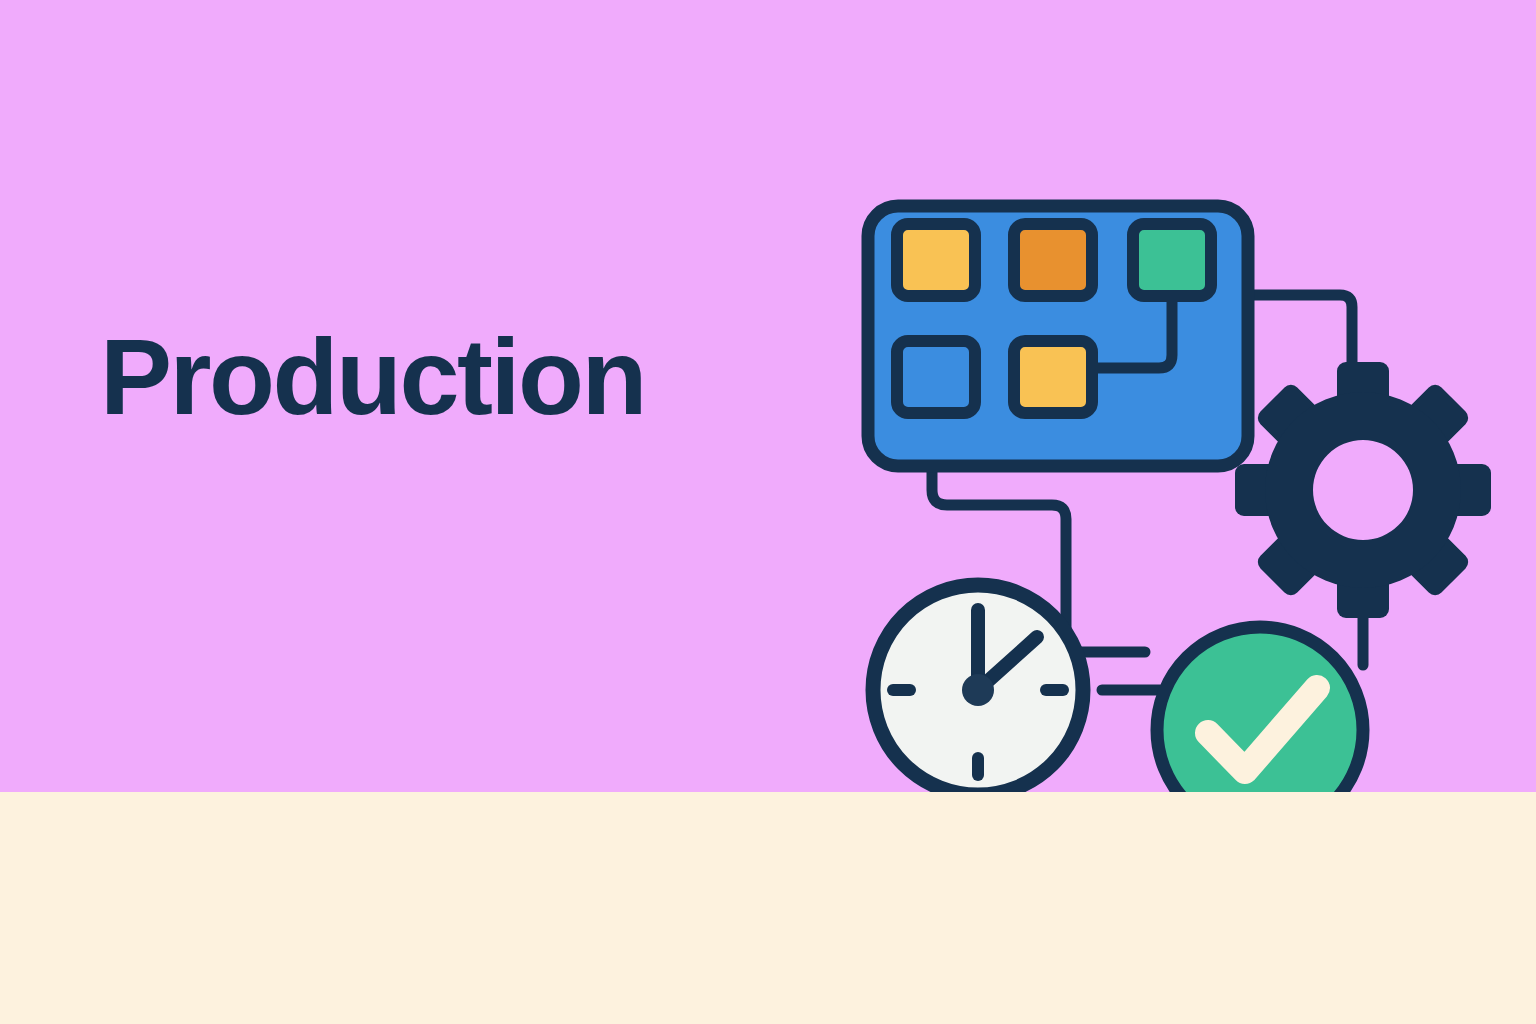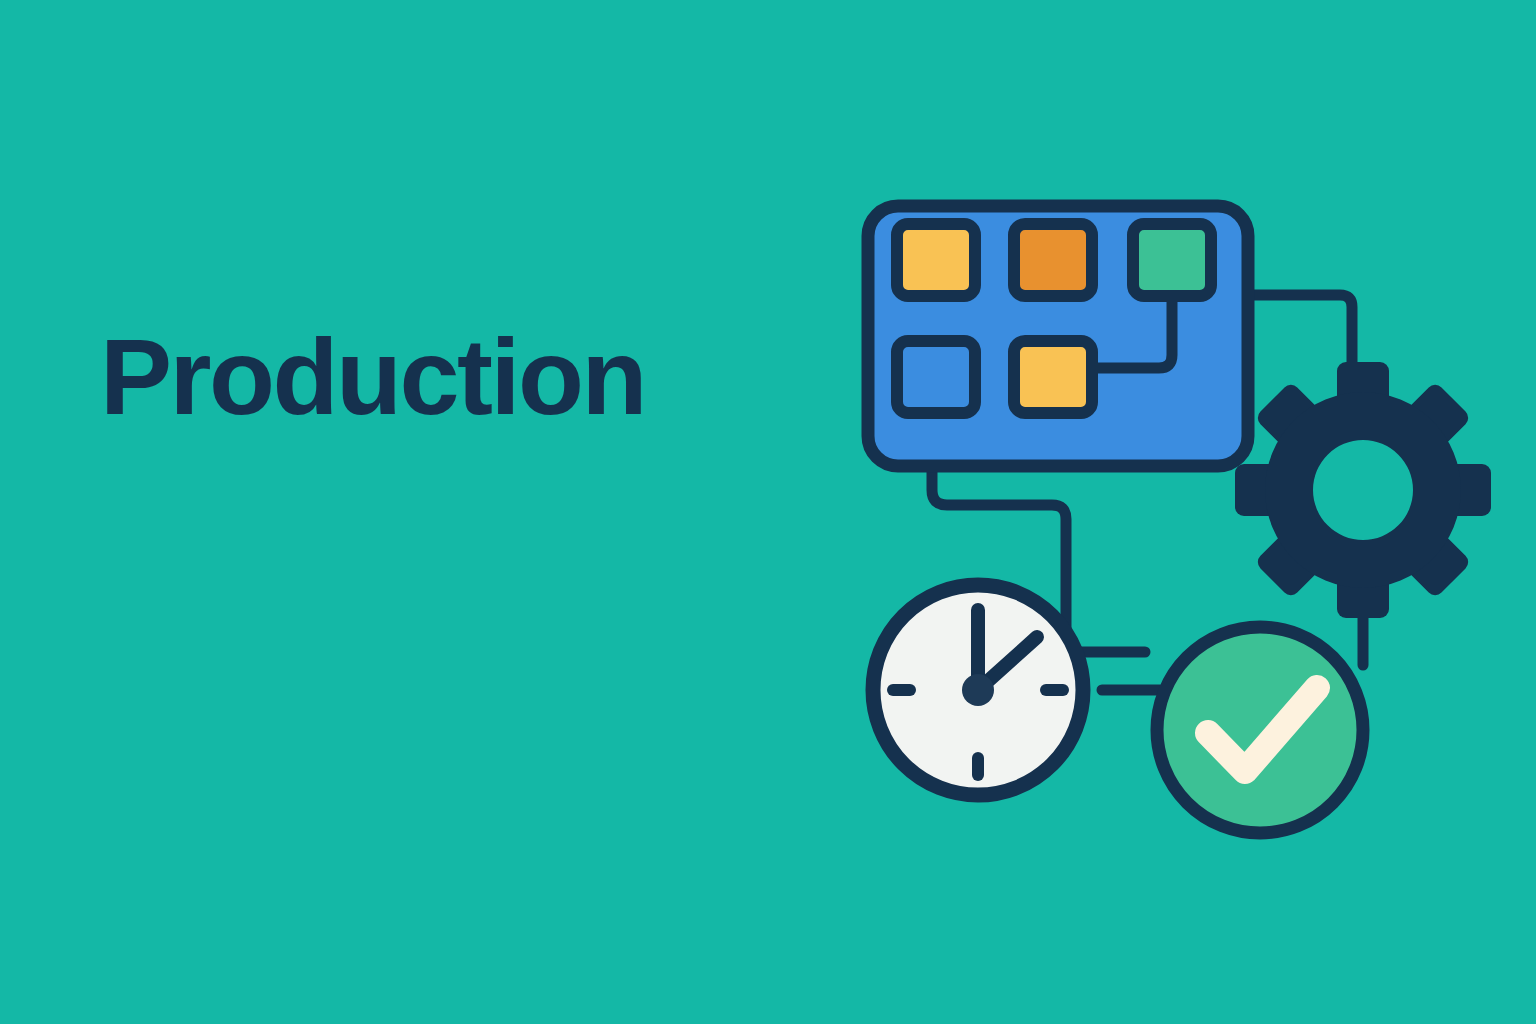--- a/index.html
+++ b/index.html
@@ -7,22 +7,22 @@
     margin: 0;
     padding: 0;
     background: #FDF2DE;
   }
   body {
     font-family: "Liberation Sans", sans-serif;
   }
   #canvas {
     position: relative;
     width: 1536px;
-    height: 1024px;
-    background: #14b8a6;
+    height: 792px;
+    background: #f0abfc;
     overflow: hidden;
   }
   #title-block {
     position: absolute;
     left: 100px;
     top: 318px;
     width: 800px;
   }
   .title-line {
     font-family: "Liberation Sans", sans-serif;

